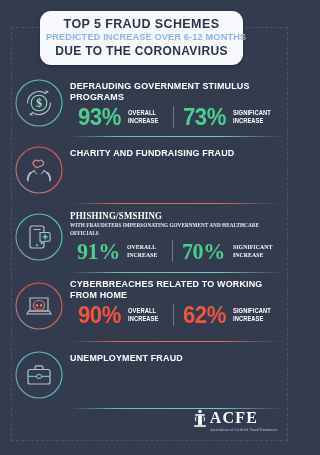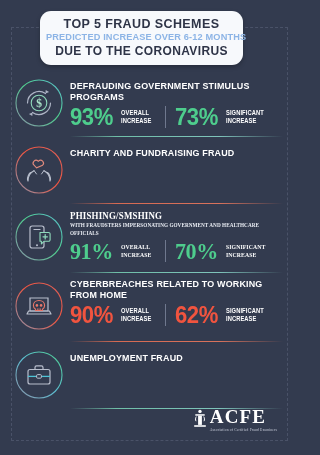--- a/index.html
+++ b/index.html
@@ -82,20 +82,21 @@
     line-height:1.3;
     margin-top:1px;
     transform:scaleX(.93);
     transform-origin:left center;
     text-transform:uppercase;
   }
 
   .stats {
     display:flex; align-items:center;
     margin-top:2px;
+    justify-content:center;
   }
   .stat { display:flex; align-items:center; }
   .pct {
     font-size:24px; font-weight:bold;
     line-height:1;
     letter-spacing:-.5px;
     transform:scaleX(.92);
     transform-origin:left center;
   }
   .stat-label {
@@ -135,21 +136,21 @@
     position:absolute;
     right:22px; bottom:23px;
     display:flex; align-items:flex-end;
   }
   .acfe-mark { margin-right:3px; }
   .acfe-text {
     text-align:left;
   }
   .acfe-name {
     color:#ffffff;
-    font-size:19px;
+    font-size:16px;
     font-weight:bold;
     letter-spacing:1.2px;
     line-height:1;
     font-family:"Liberation Serif", serif;
   }
   .acfe-tag {
     color:#c9cedb;
     font-size:3.6px;
     letter-spacing:.18px;
     line-height:1.2;

